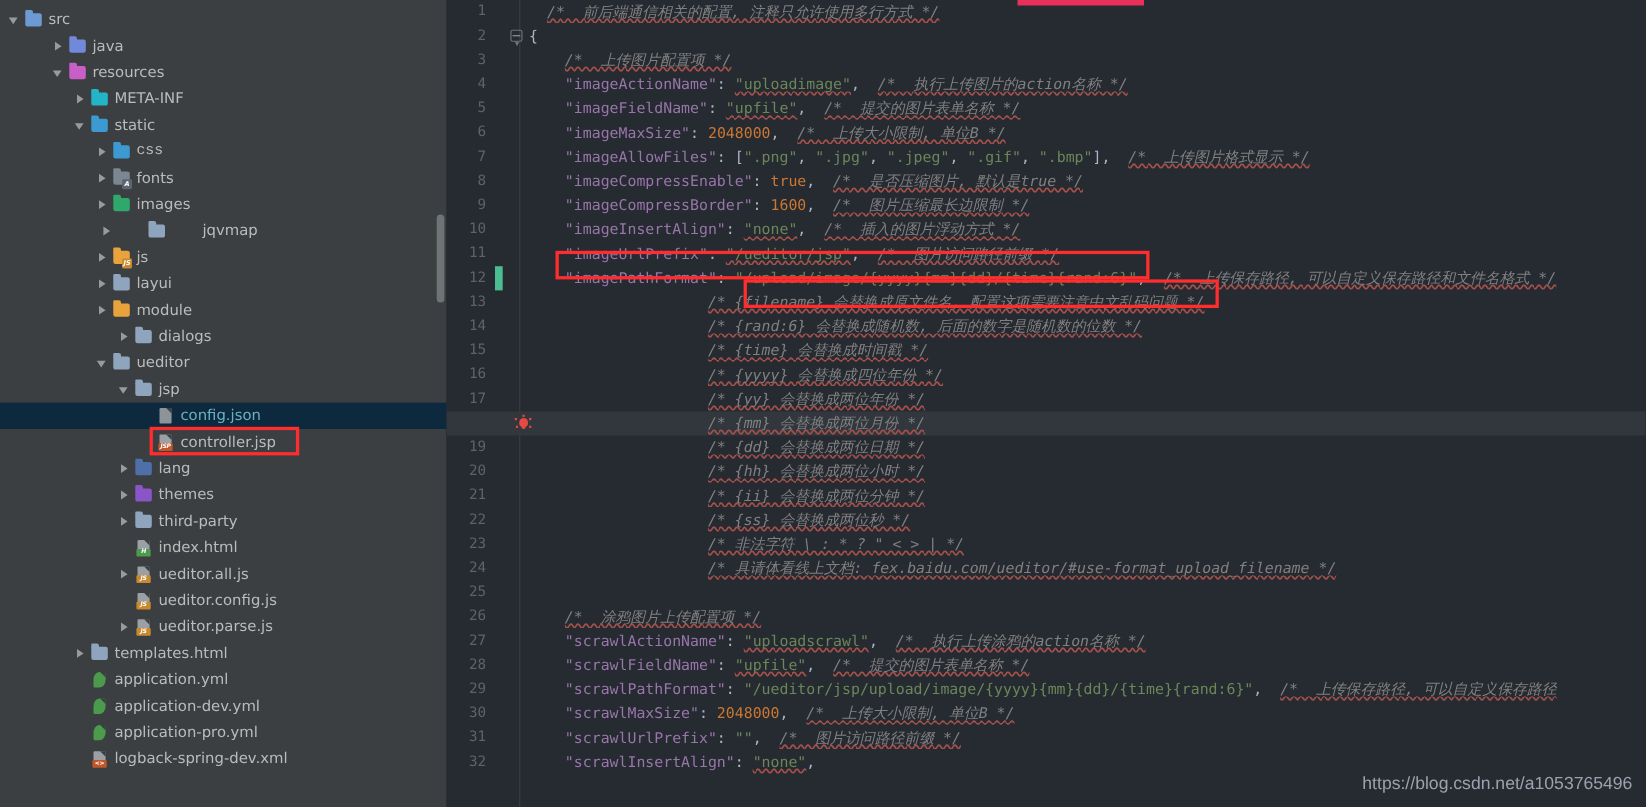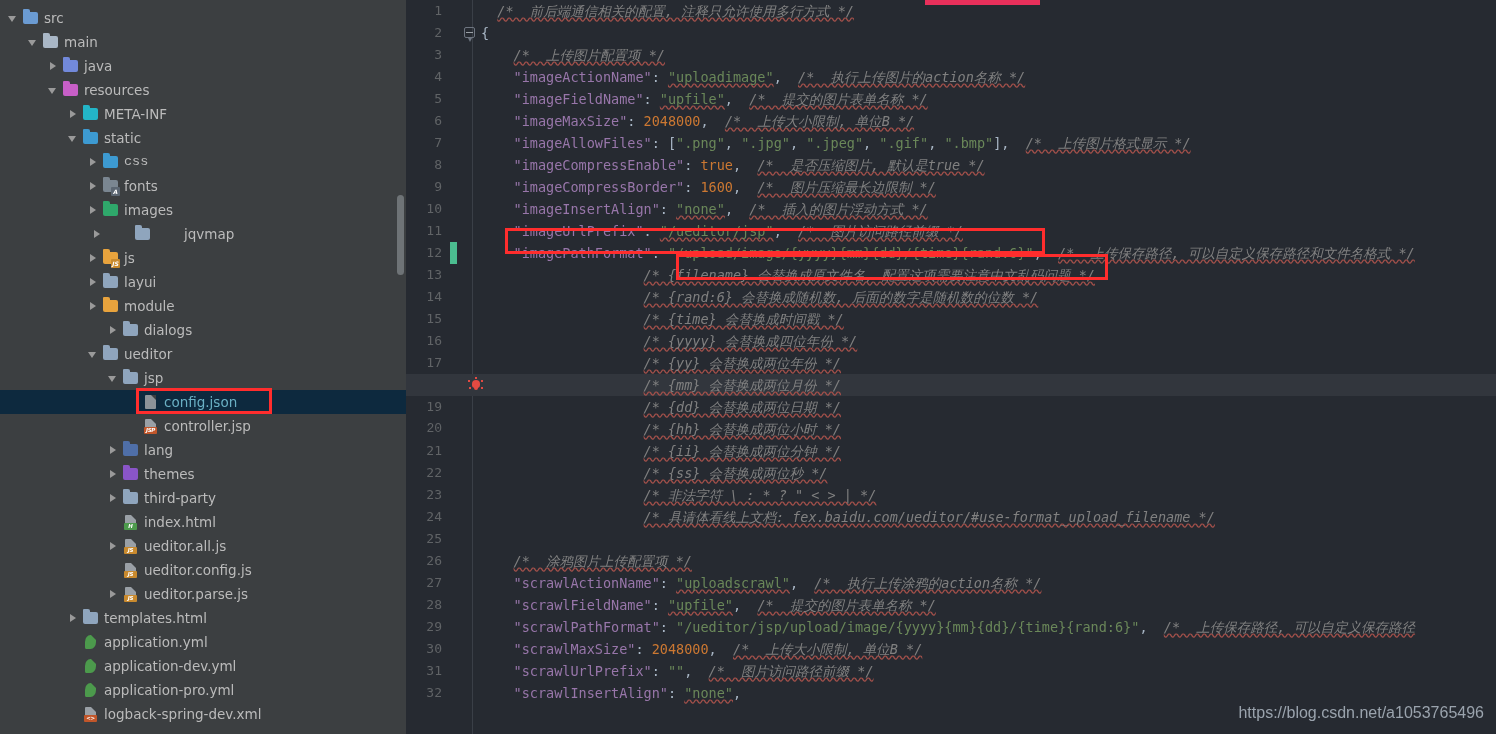--- a/index.html
+++ b/index.html
@@ -178,27 +178,20 @@
 <div class="app">
 
   <div class="sidebar">
     <div class="tree" id="tree">
         <div class="trow" style="padding-left: 8px;">
           <span class="arrow d"></span>
           <span class="ico">
             <i class="fold" style="background: rgb(107, 155, 210);"></i>
           </span>
           <span class="lbl">src</span>
-        </div>
-        <div class="trow" style="padding-left: 28px;">
-          <span class="arrow d"></span>
-          <span class="ico">
-            <i class="fold" style="background: rgb(169, 183, 198);"></i>
-          </span>
-          <span class="lbl">main</span>
         </div>
         <div class="trow" style="padding-left: 48px;">
           <span class="arrow r"></span>
           <span class="ico">
             <i class="fold" style="background: rgb(114, 137, 218);"></i>
           </span>
           <span class="lbl">java</span>
         </div>
         <div class="trow" style="padding-left: 48px;">
           <span class="arrow d"></span>
@@ -416,21 +409,21 @@
         <div class="gutter-line" style="top: 198px;">10</div>
         <div class="gutter-line" style="top: 220px;">11</div>
         <div class="gutter-line" style="top: 242px;">12</div>
         <div class="gutter-line" style="top: 264px;">13</div>
         <div class="gutter-line" style="top: 286px;">14</div>
         <div class="gutter-line" style="top: 308px;">15</div>
         <div class="gutter-line" style="top: 330px;">16</div>
         <div class="gutter-line" style="top: 352px;">17</div>
         <div class="gutter-line" style="top: 374px;">18</div>
         <div class="gutter-line" style="top: 396px;">19</div>
-        <div class="gutter-line" style="top: 418px; font-family: Liberation Mono, monospace;">20</div>
+        <div class="gutter-line" style="top: 418px;">20</div>
         <div class="gutter-line" style="top: 440px;">21</div>
         <div class="gutter-line" style="top: 462px;">22</div>
         <div class="gutter-line" style="top: 484px;">23</div>
         <div class="gutter-line" style="top: 506px;">24</div>
         <div class="gutter-line" style="top: 528px;">25</div>
         <div class="gutter-line" style="top: 550px;">26</div>
         <div class="gutter-line" style="top: 572px;">27</div>
         <div class="gutter-line" style="top: 594px;">28</div>
         <div class="gutter-line" style="top: 616px;">29</div>
         <div class="gutter-line" style="top: 638px;">30</div>

